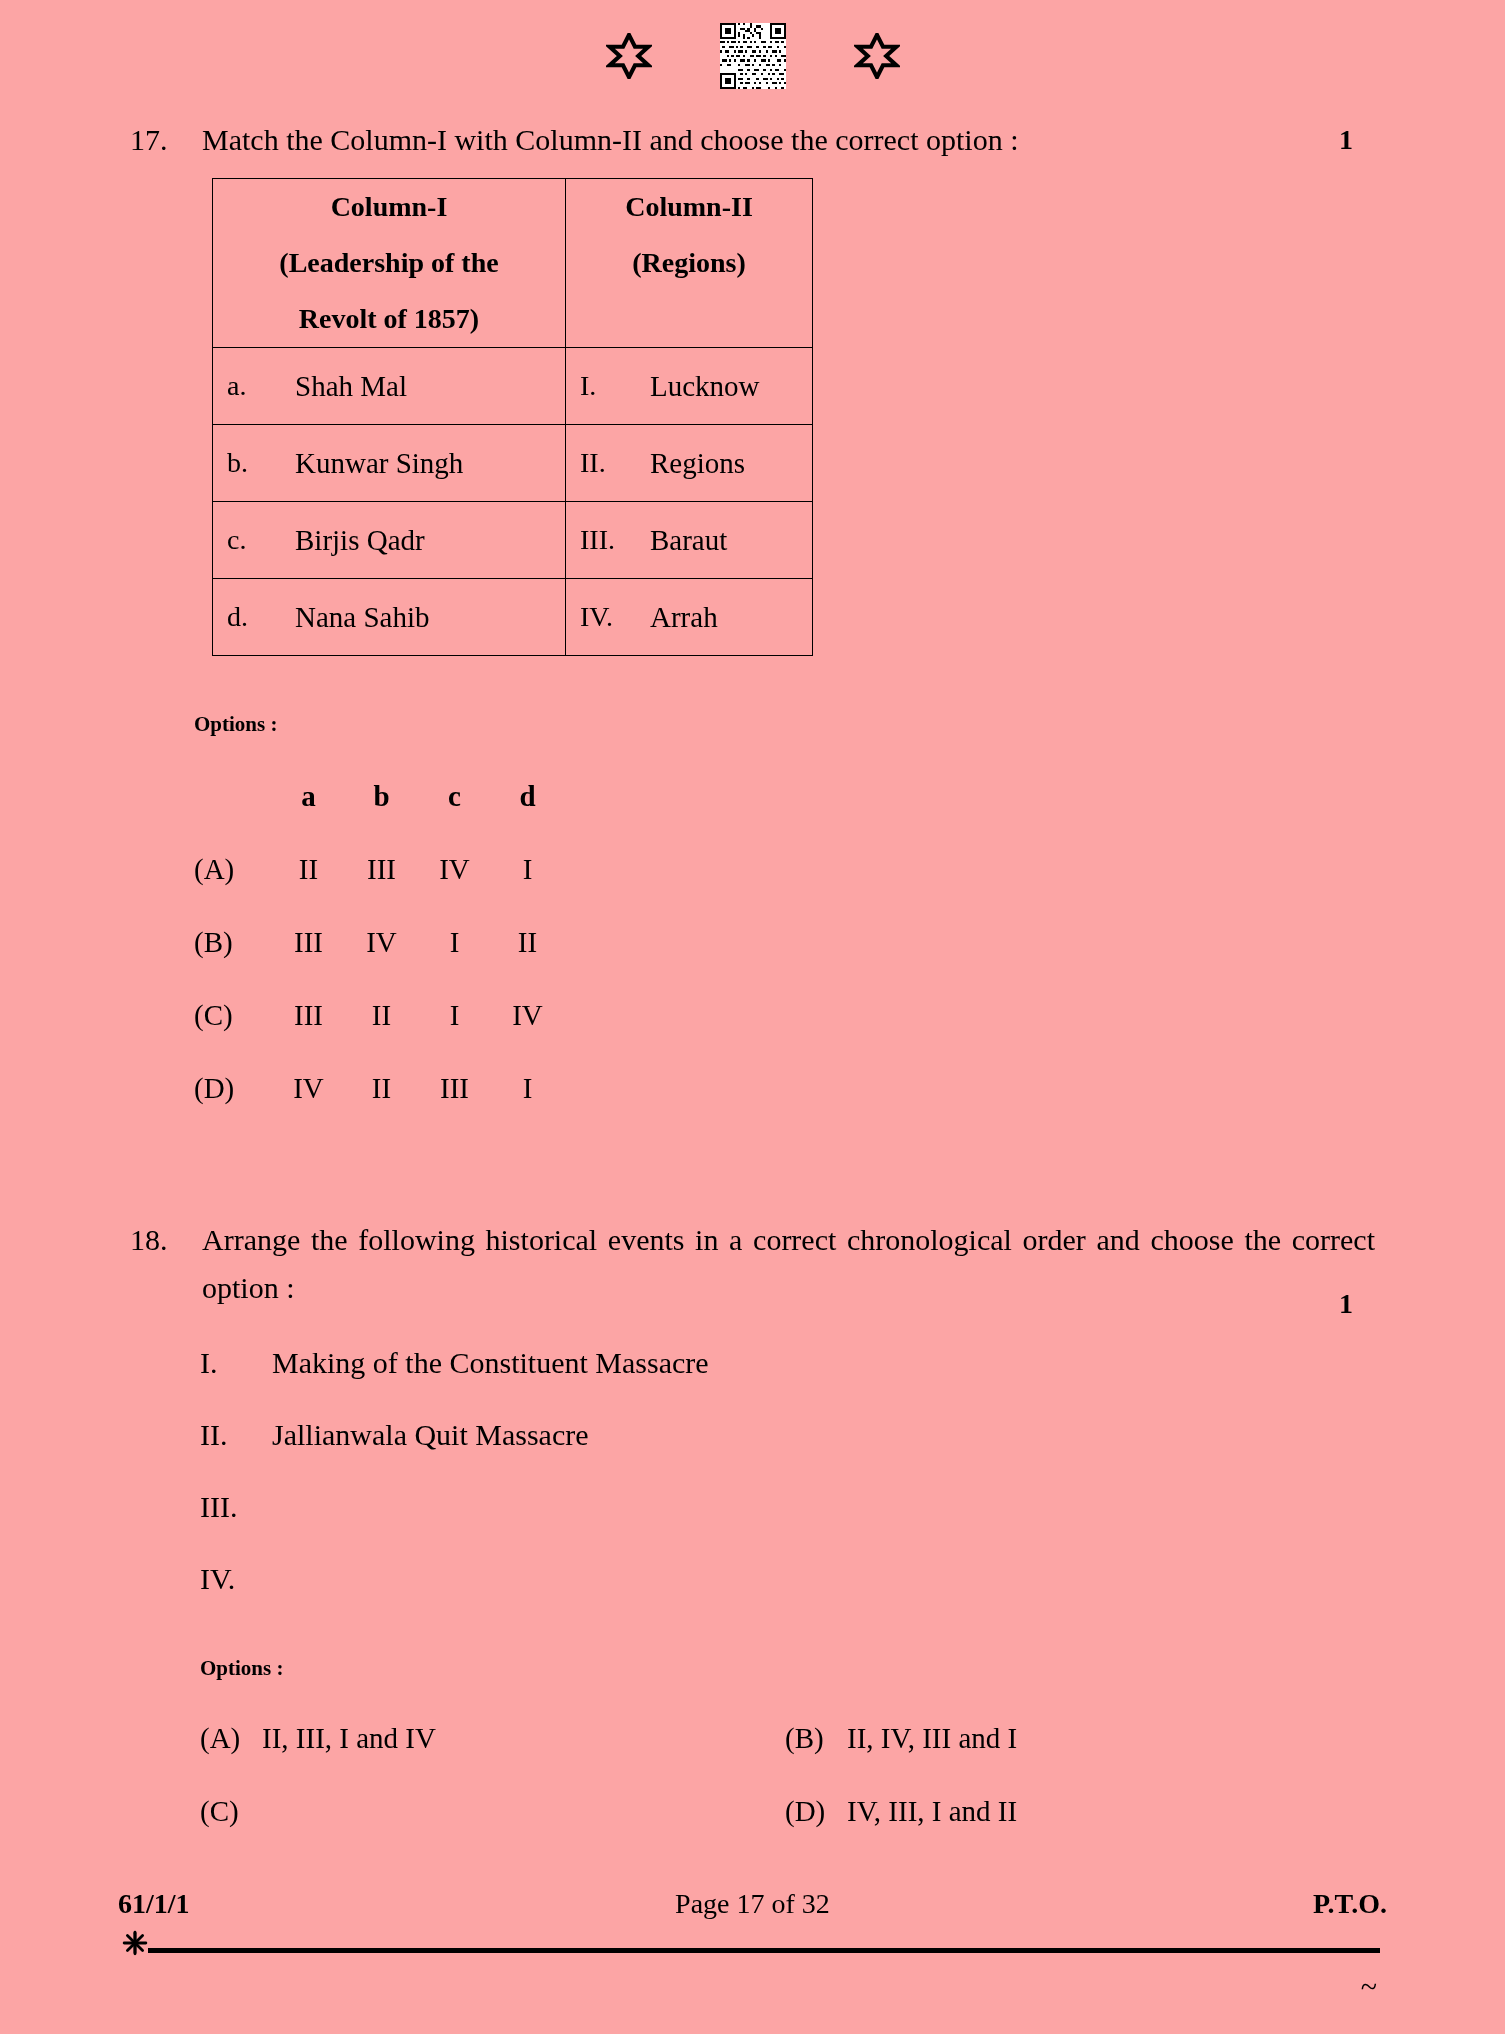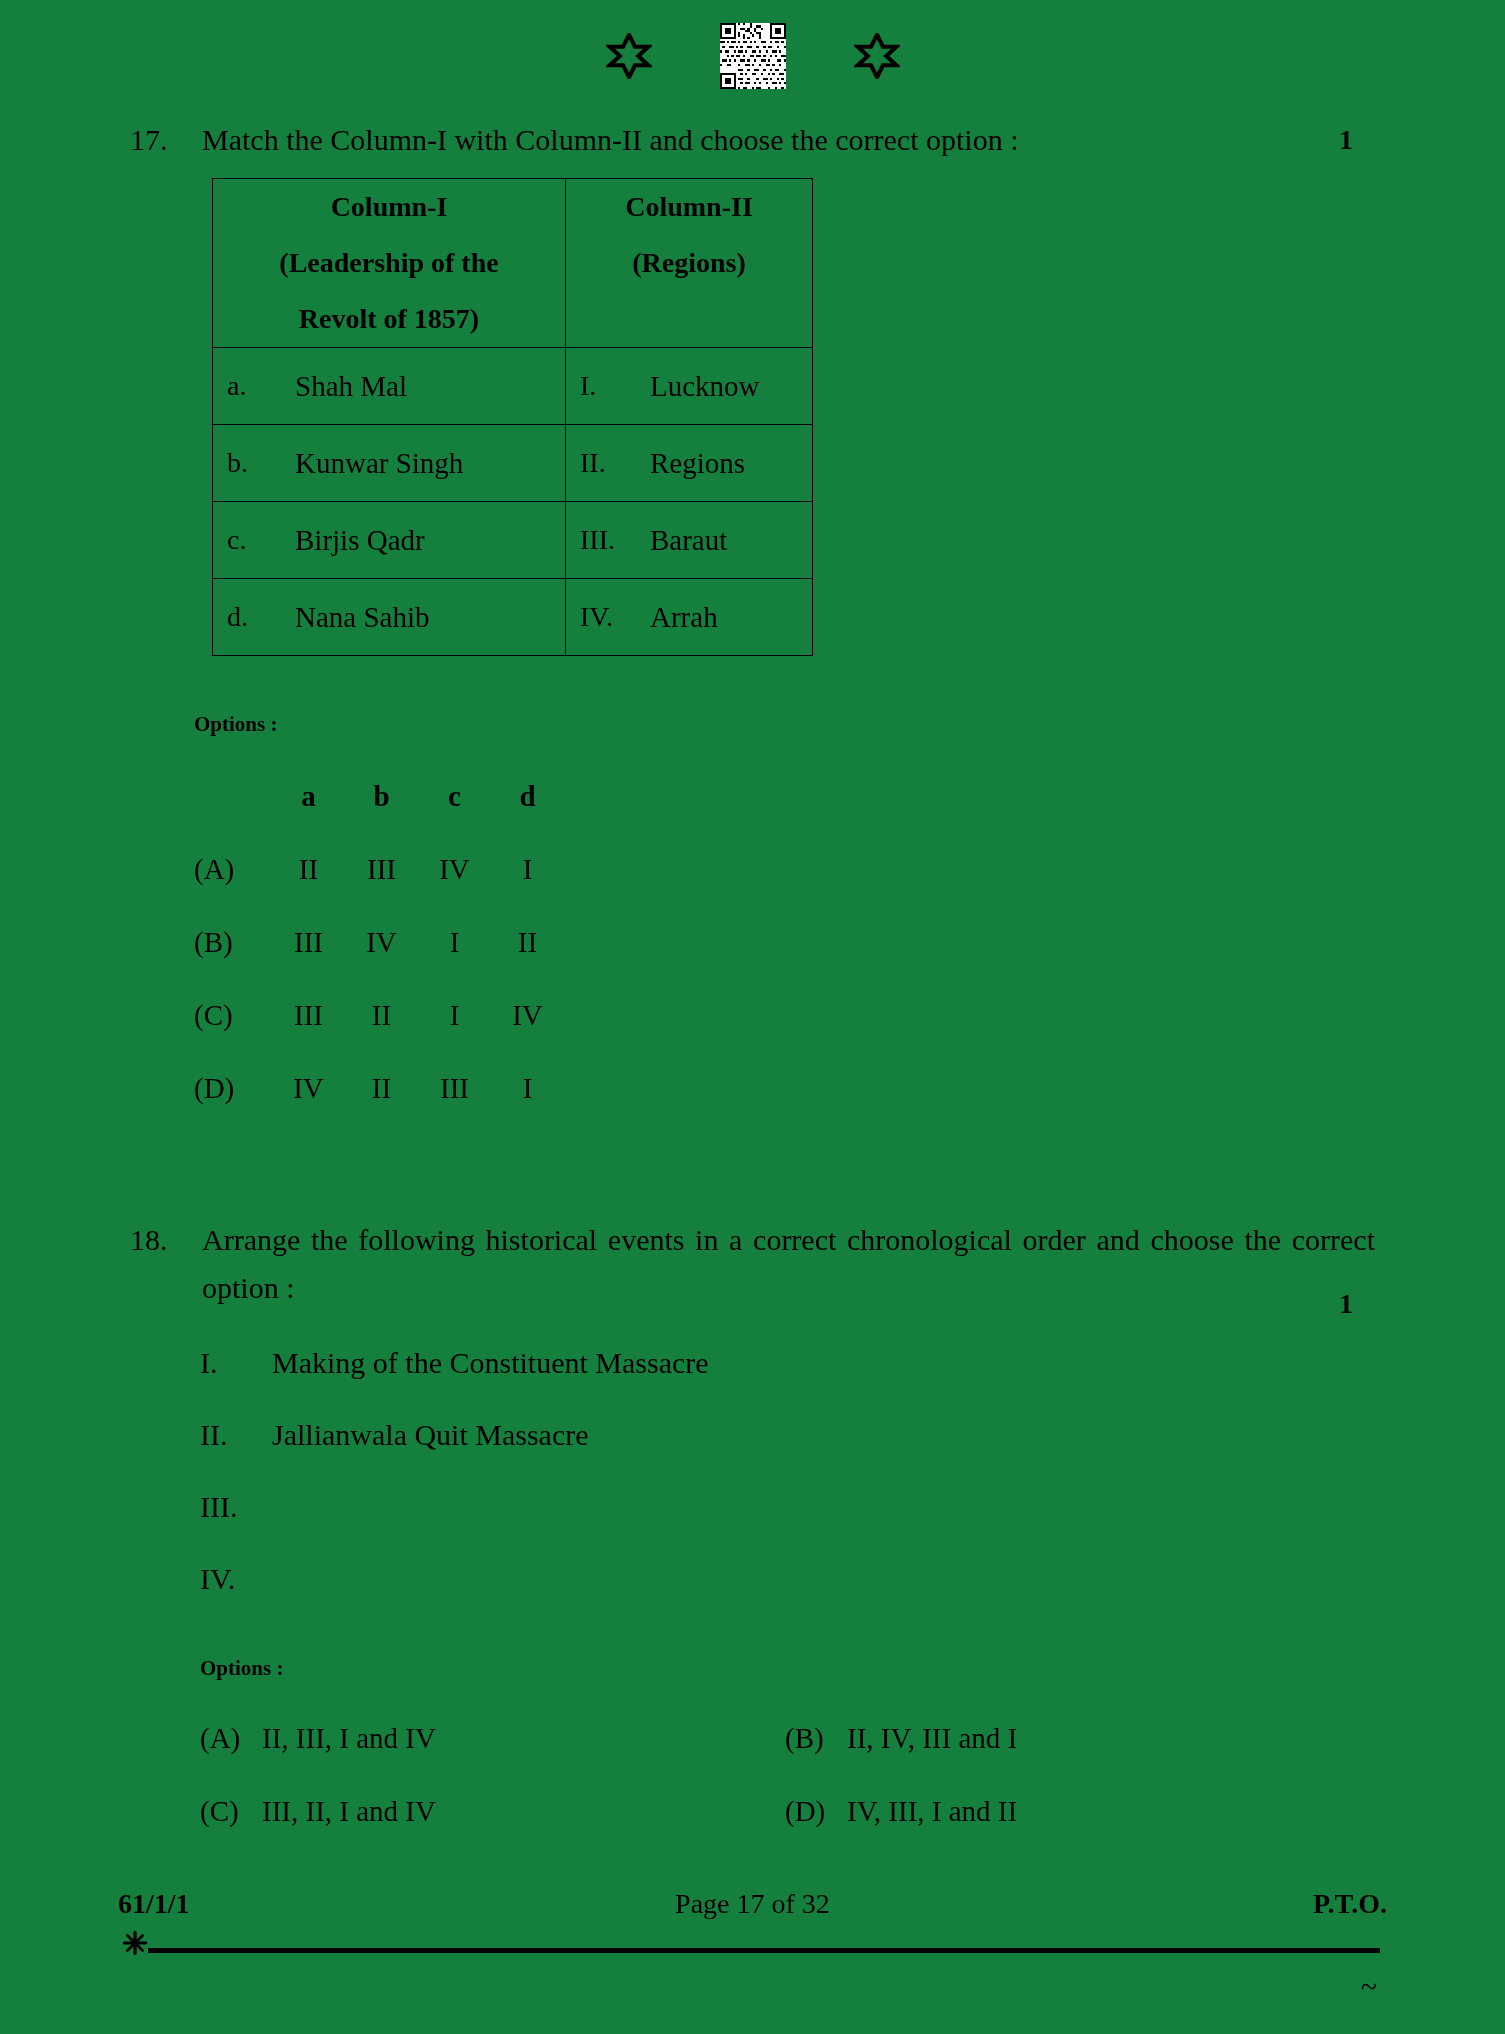--- a/index.html
+++ b/index.html
@@ -14,21 +14,21 @@
     position: relative;
     font-family: "Liberation Serif", "DejaVu Serif", serif;
     color: #000000;
     overflow: hidden;
   }
 
   .page {
     position: relative;
     width: 1505px;
     height: 2034px;
-    background: #15803d;
+    background: #fca5a5;
   }
 
   
   .header-marks {
     position: absolute;
     top: 18px;
     left: 0;
     width: 1505px;
     display: flex;
     justify-content: center;
@@ -564,21 +564,20 @@
         <span class="otc-text">II, III, I and IV</span>
       </span>
       <span class="otc-cell second">
         <span class="otc-tag">(B)</span>
         <span class="otc-text">II, IV, III and I</span>
       </span>
     </div>
     <div class="otc-row">
       <span class="otc-cell first">
         <span class="otc-tag">(C)</span>
-        <span class="otc-text">III, II, I and IV</span>
       </span>
       <span class="otc-cell second">
         <span class="otc-tag">(D)</span>
         <span class="otc-text">IV, III, I and II</span>
       </span>
     </div>
   </div>
 
   
   <div class="footer">

